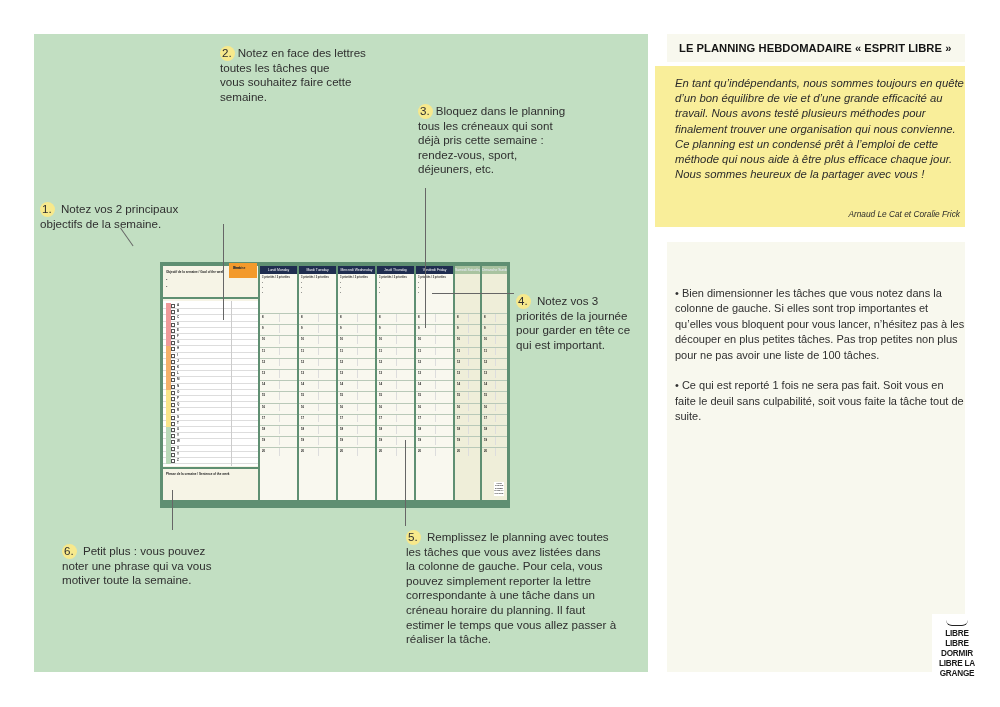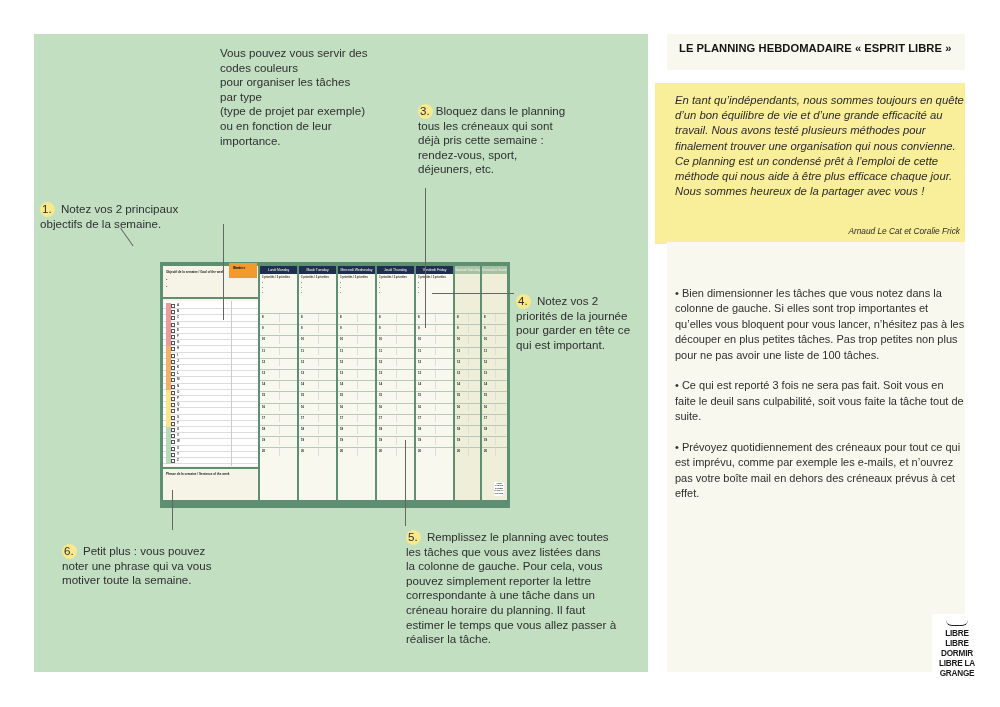--- a/index.html
+++ b/index.html
@@ -43,24 +43,24 @@
   .day-col.weekend .day-head { background: #a9c3a0; color: #eef; }
   .prio-lbl { position: absolute; left: 2px; top: 10px; font-size: 2.6px; font-weight: bold; color: #333; white-space: nowrap; }
   .prio-dot { position: absolute; left: 2px; font-size: 3px; color: #444; }
   .hour { position: absolute; left: 0; width: 100%; height: 8.6px; border-top: 1.2px solid #b9c9b8; }
   .hour span { position: absolute; left: 2px; top: 1px; font-size: 2.8px; font-weight: bold; color: #111; }
   .hour .half { position: absolute; left: 50%; top: 0; width: 0.5px; height: 100%; background: #ddd; }
   .mini-logo { position: absolute; right: 3px; bottom: 4px; width: 10px; height: 14px; font-size: 2px; line-height: 2.4px; font-weight: bold; text-align: center; color: #222; background: #fff; }
   .planner-bottom { position: absolute; left: 0; bottom: 0; width: 350px; height: 8px; background: #5f8f72; }
 
   
-  .right-title-box { position: absolute; left: 667px; top: 34px; width: 298px; height: 36px; background: #f8f8ee; }
+  .right-title-box { position: absolute; left: 667px; top: 34px; width: 298px; height: 28px; background: #f8f8ee; }
   .right-title { position: absolute; left: 12px; top: 8px; font-size: 11.2px; font-weight: bold; color: #151515; letter-spacing: 0.05px; white-space: nowrap; }
 
-  .intro-box { position: absolute; left: 655px; top: 83px; width: 310px; height: 161px; background: #f9ee9a; padding-left: 16px; }
+  .intro-box { position: absolute; left: 655px; top: 66px; width: 310px; height: 161px; background: #f9ee9a; padding-left: 16px; }
   .intro-text { position: absolute; left: 20px; top: 10px; width: 290px; font-style: italic; font-size: 11.3px; line-height: 15.2px; color: #2b2b2b; }
   .intro-author { position: absolute; right: 5px; top: 143px; font-style: italic; font-size: 8.3px; color: #2b2b2b; }
 
   .tips-box { position: absolute; left: 667px; top: 242px; width: 298px; height: 430px; background: #f8f8ee; }
   .tips-title { position: absolute; left: 12px; top: 19px; font-size: 11px; font-weight: bold; color: #151515; white-space: nowrap; }
   .tips-list { position: absolute; left: 8px; top: 44px; width: 290px; font-size: 11px; line-height: 15.4px; color: #2f2f2f; }
   .tips-list .tip + .tip { margin-top: 15.4px; }
 
   .brand-logo { position: absolute; left: 932px; top: 614px; width: 50px; height: 66px; background: #fff; text-align: center; }
   .brand-logo .arc { position: absolute; left: 14px; top: 6px; width: 22px; height: 6px; border-bottom: 1.4px solid #222; border-radius: 0 0 12px 12px; }
@@ -70,39 +70,36 @@
 <body>
 
 <div class="green-panel"></div>
 
 <div class="note" style="left:40px; top:202px; width:160px;">
   <p><span class="num">1.</span><span>  Notez vos 2 principaux
 objectifs de la semaine.</span></p>
 </div>
 
 <div class="note" style="left:220px; top:46px; width:180px;">
-  <p>Vous pouvez vous servir des
-codes couleurs
-pour organiser les tâches
-par type
-(type de projet par exemple)
-ou en fonction de leur
-importance.</p>
+  <p><span class="num">2.</span><span>Notez en face des lettres
+toutes les tâches que
+vous souhaitez faire cette
+semaine.</span></p>
 </div>
 
 <div class="note" style="left:418px; top:104px; width:180px;">
   <p><span class="num">3.</span><span>Bloquez dans le planning
 tous les créneaux qui sont
 déjà pris cette semaine :
 rendez-vous, sport,
 déjeuners, etc.</span></p>
 </div>
 
 <div class="note" style="left:516px; top:294px; width:130px;">
-  <p><span class="num">4.</span><span> Notez vos 2
+  <p><span class="num">4.</span><span> Notez vos 3
 priorités de la journée
 pour garder en tête ce
 qui est important.</span></p>
 </div>
 
 <div class="note" style="left:406px; top:530px; width:235px;">
   <p><span class="num">5.</span><span> Remplissez le planning avec toutes
 les tâches que vous avez listées dans
 la colonne de gauche. Pour cela, vous
 pouvez simplement reporter la lettre
@@ -691,22 +688,21 @@
 </div>
 
 <div class="intro-box">
   <div class="intro-text">En tant qu’indépendants, nous sommes toujours en quête d’un bon équilibre de vie et d’une grande efficacité au travail. Nous avons testé plusieurs méthodes pour finalement trouver une organisation qui nous convienne. Ce planning est un condensé prêt à l’emploi de cette méthode qui nous aide à être plus efficace chaque jour. Nous sommes heureux de la partager avec vous !</div>
   <div class="intro-author">Arnaud Le Cat et Coralie Frick</div>
 </div>
 
 <div class="tips-box">
   <div class="tips-list">
     <p class="tip">• Bien dimensionner les tâches que vous notez dans la colonne de gauche.  Si elles sont trop importantes et qu’elles vous bloquent pour vous lancer, n’hésitez pas à les découper en plus petites tâches. Pas trop petites non plus pour ne pas avoir une liste de 100 tâches.</p>
-    <p class="tip">• Ce qui est reporté 3 fois ne sera pas fait.  Soit vous en faite le deuil sans culpabilité, soit vous faite la tâche tout de suite.</p>
-    <p class="tip">• Prévoyez quotidiennement des créneaux pour tout ce qui est imprévu, comme par exemple les e-mails, et n’ouvrez pas votre boîte mail en dehors des créneaux prévus à cet effet.</p>
+    <p class="tip">• Ce qui est reporté 1 fois ne sera pas fait.  Soit vous en faite le deuil sans culpabilité, soit vous faite la tâche tout de suite.</p>
   </div>
 </div>
 
 <div class="brand-logo">
   <div class="arc"></div>
   <div class="words">
     <div>LIBRE</div>
     <div>LIBRE</div>
     <div>DORMIR</div>
     <div>LIBRE LA</div>

